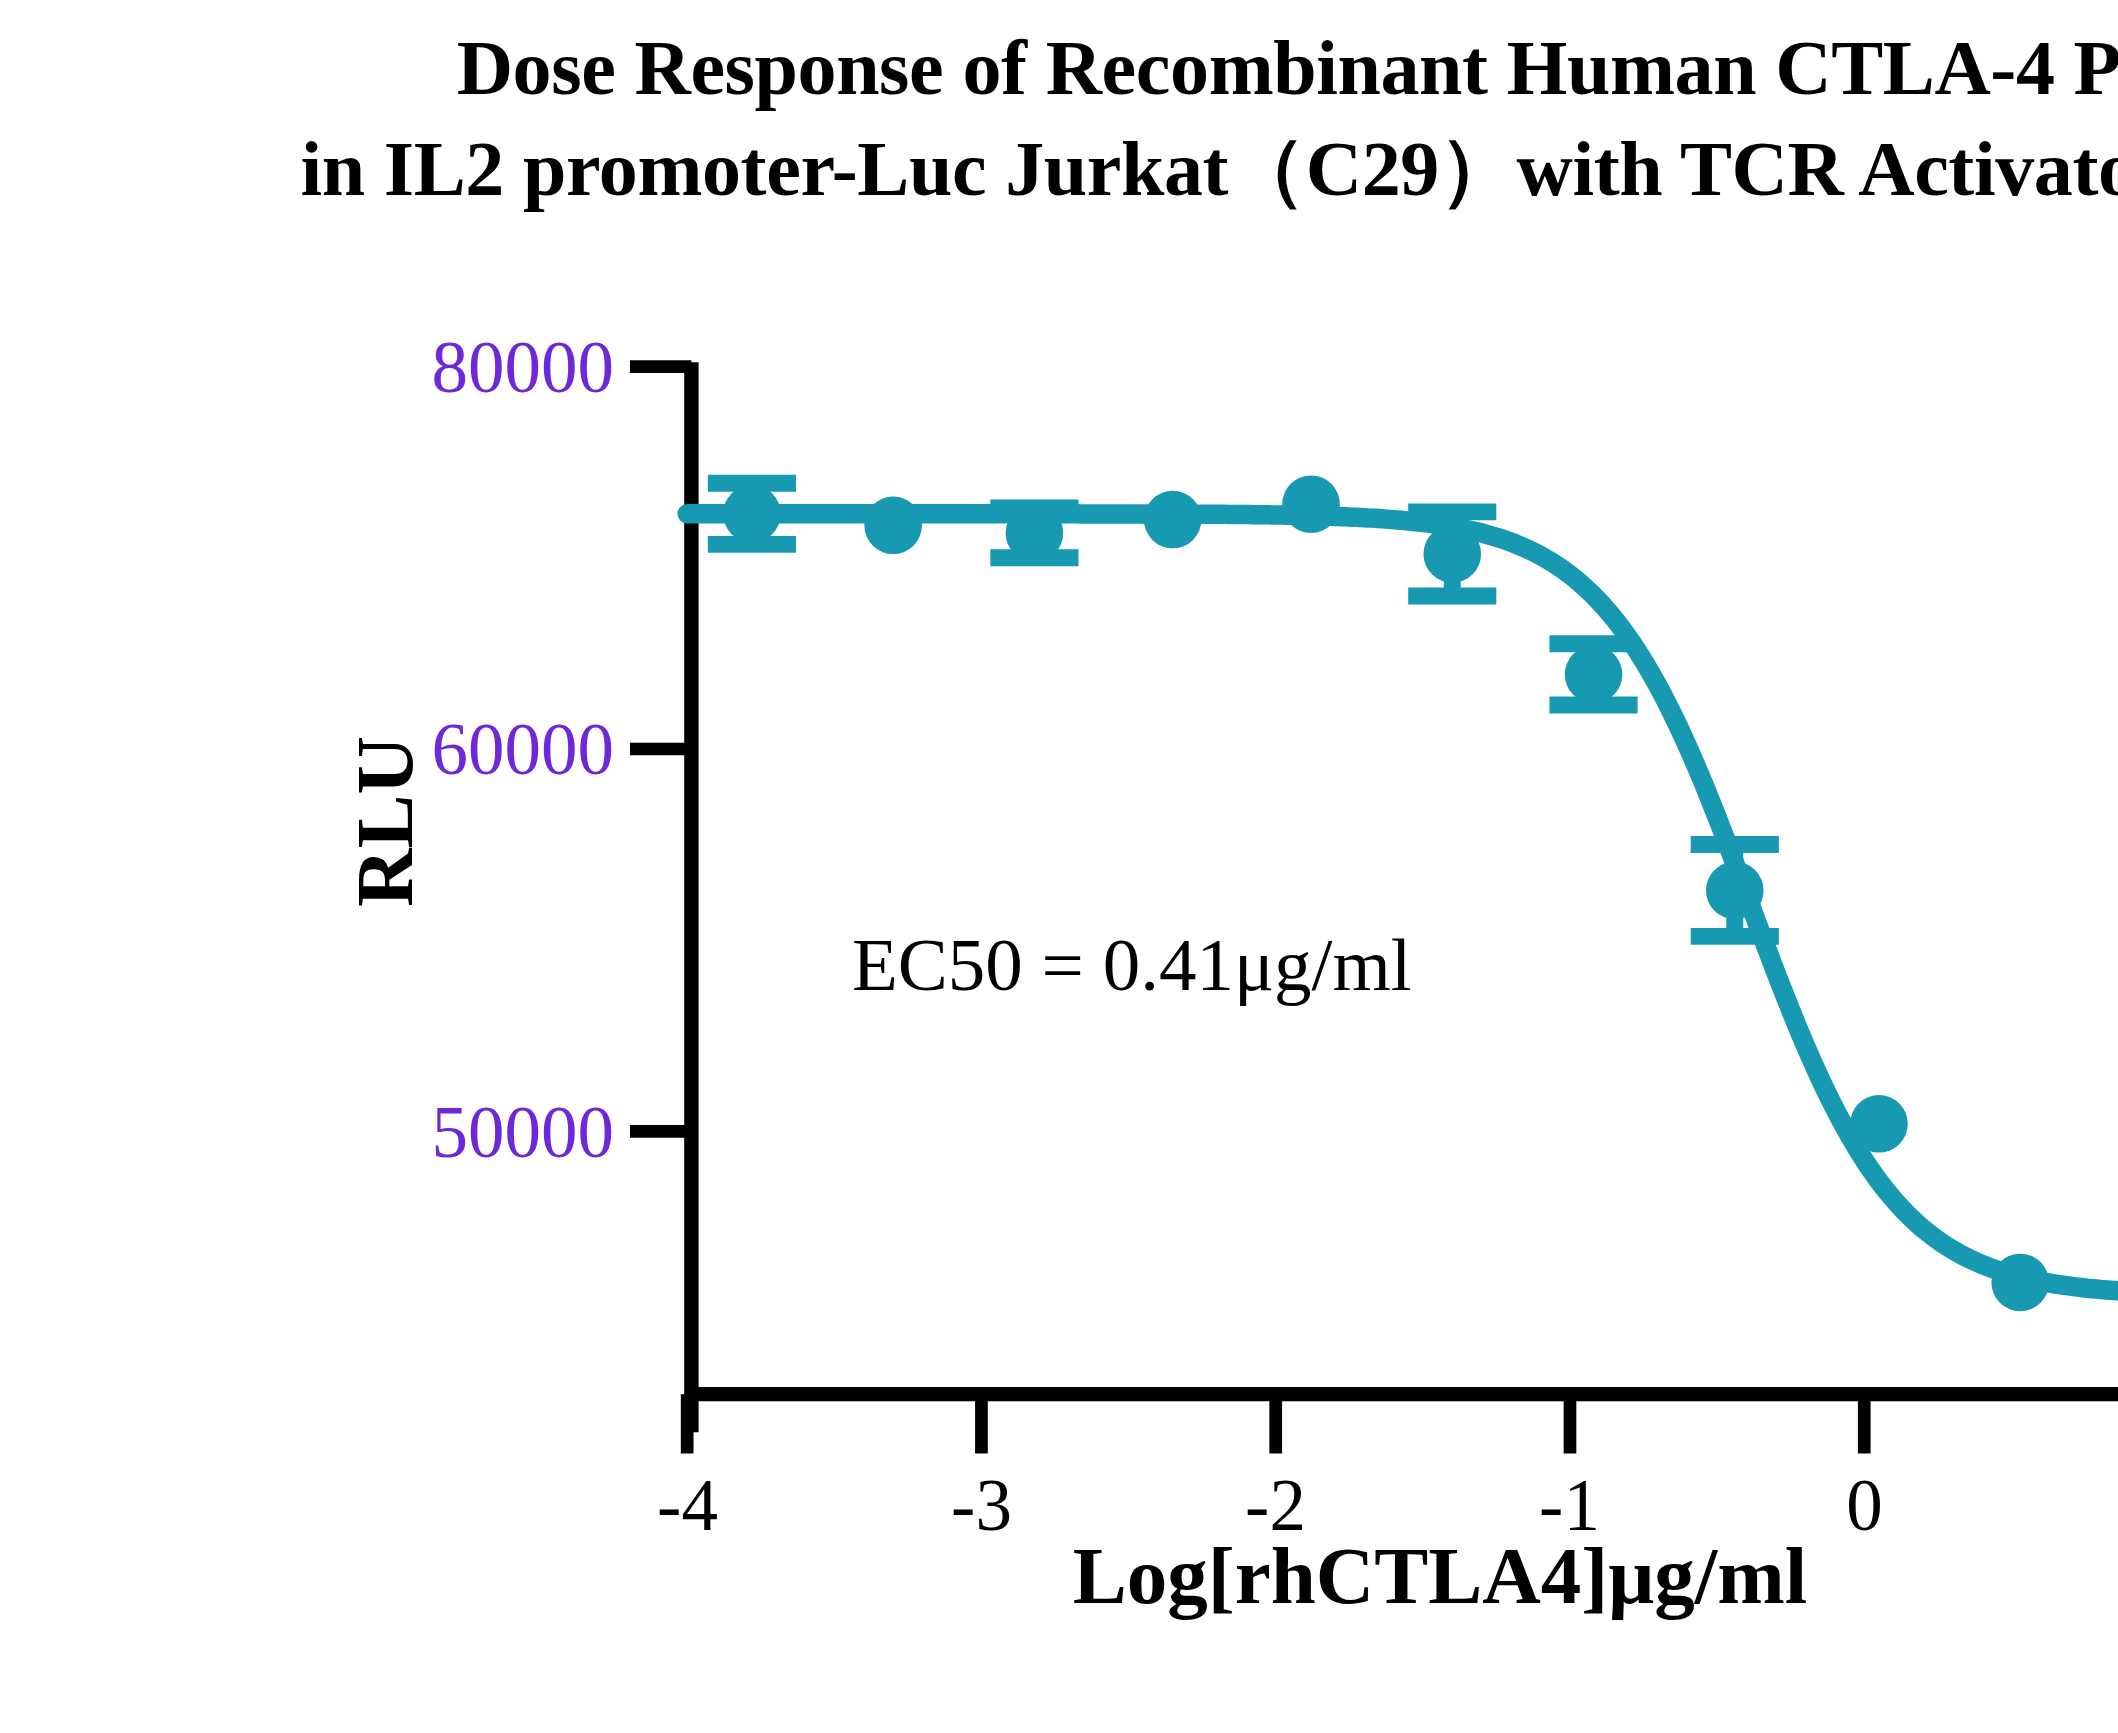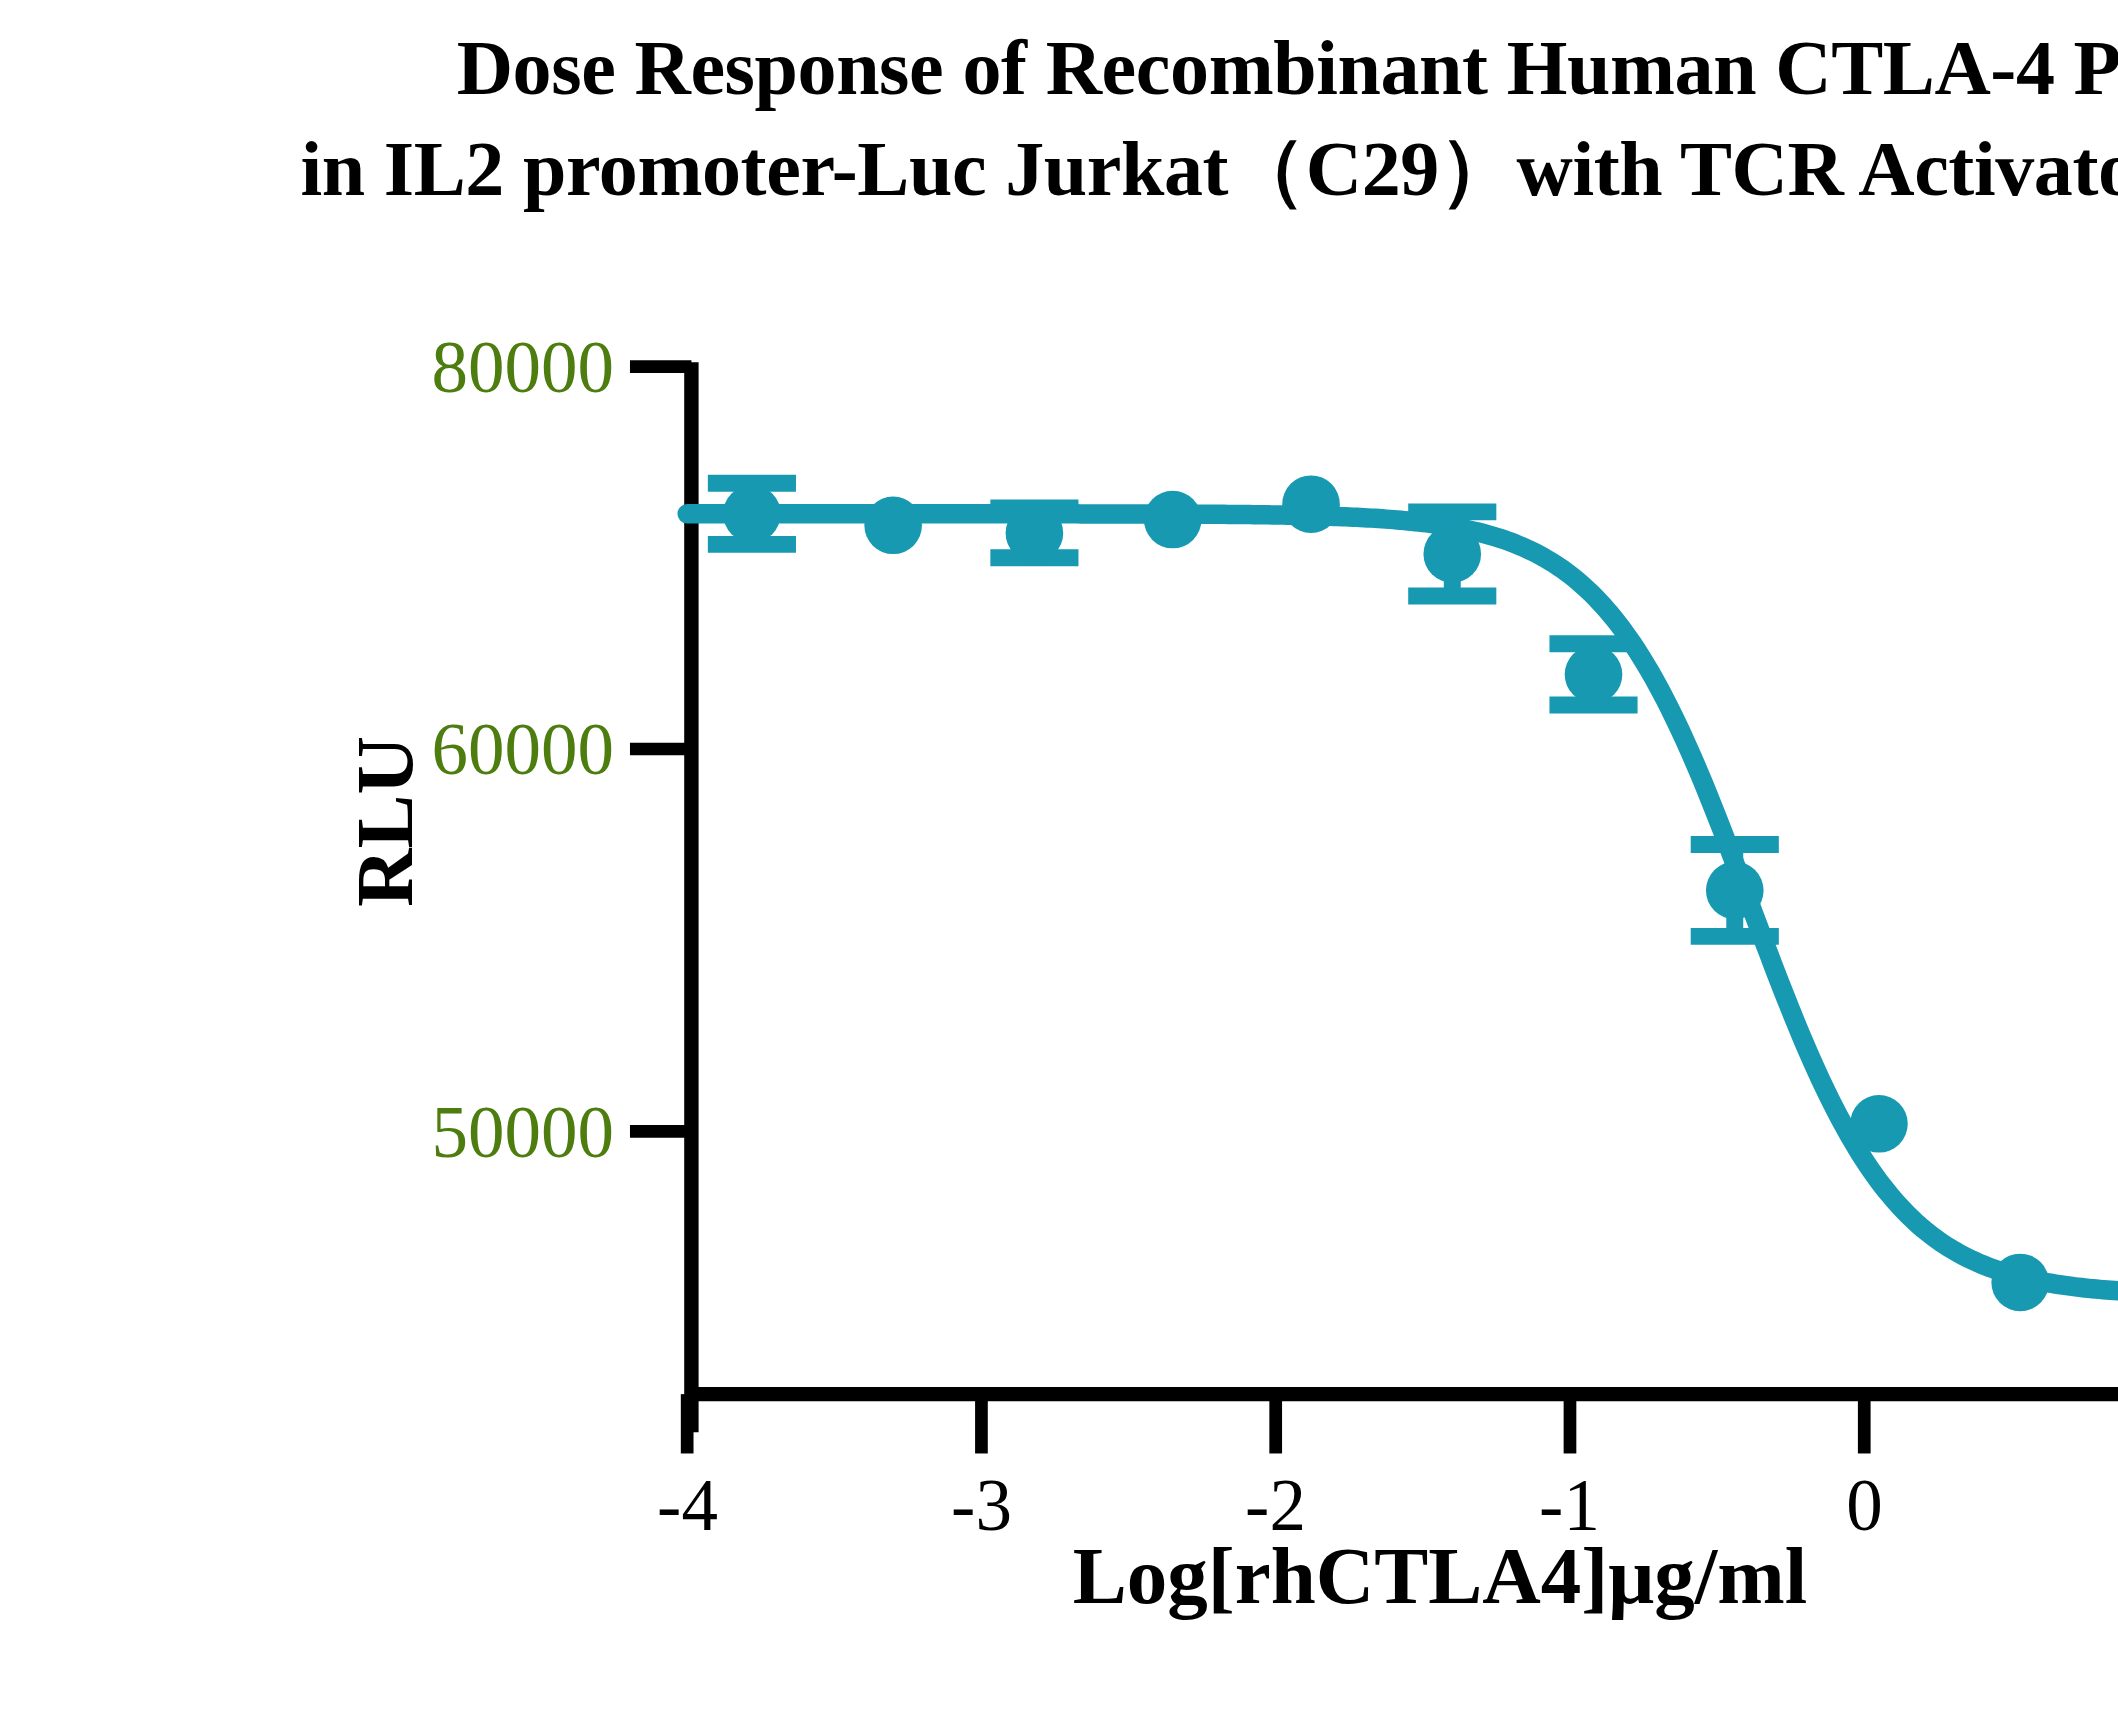--- a/index.html
+++ b/index.html
@@ -32,21 +32,21 @@
     position:absolute; left:0; top:1530px; width:2880px;
     text-align:center;
     font-family:"Liberation Serif",serif;
     font-weight:bold; font-size:81px; color:#000;
     white-space:pre;
   }
   .ytick-label{
     position:absolute;
     text-align:right;
     font-family:"Liberation Serif",serif;
-    font-size:73px; color:#4d7c0f; white-space:pre;
+    font-size:73px; color:#6d28d9; white-space:pre;
   }
   .xtick-label{
     position:absolute;
     text-align:center;
     font-family:"Liberation Serif",serif;
     font-size:73px; color:#000; white-space:pre;
   }
   .annot{
     position:absolute;
     font-family:"Liberation Serif",serif;
@@ -132,16 +132,17 @@
       </div>
     <div id="xtick-labels">
         <div class="xtick-label" style="width: 169px; left: 603px; top: 1464px;">-4</div>
         <div class="xtick-label" style="width: 169px; left: 897px; top: 1464px;">-3</div>
         <div class="xtick-label" style="width: 169px; left: 1191px; top: 1464px;">-2</div>
         <div class="xtick-label" style="width: 169px; left: 1485px; top: 1464px;">-1</div>
         <div class="xtick-label" style="width: 169px; left: 1780px; top: 1464px;">0</div>
         <div class="xtick-label" style="width: 169px; left: 2074px; top: 1464px;">1</div>
       </div>
 
+    <div class="annot" style="left:852px; top:922px;">EC50 = 0.41μg/ml</div>
   </div>
 
 </div>
 
 
 </body></html>

